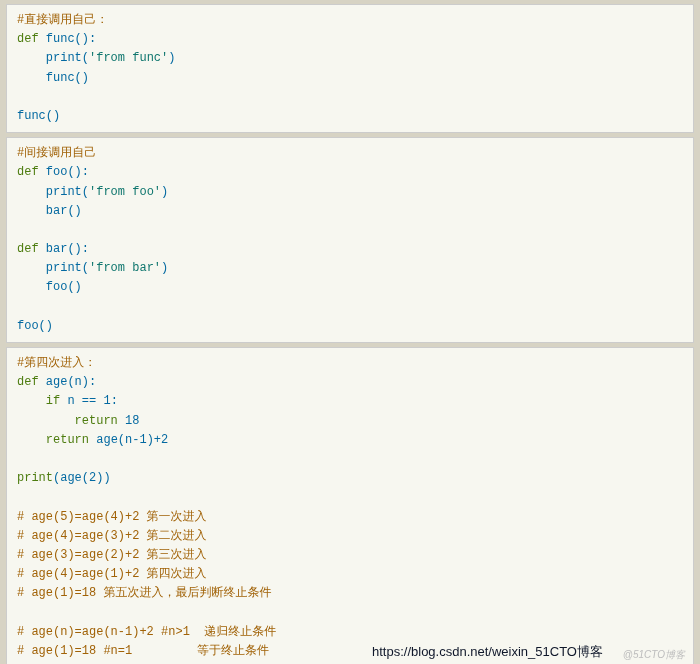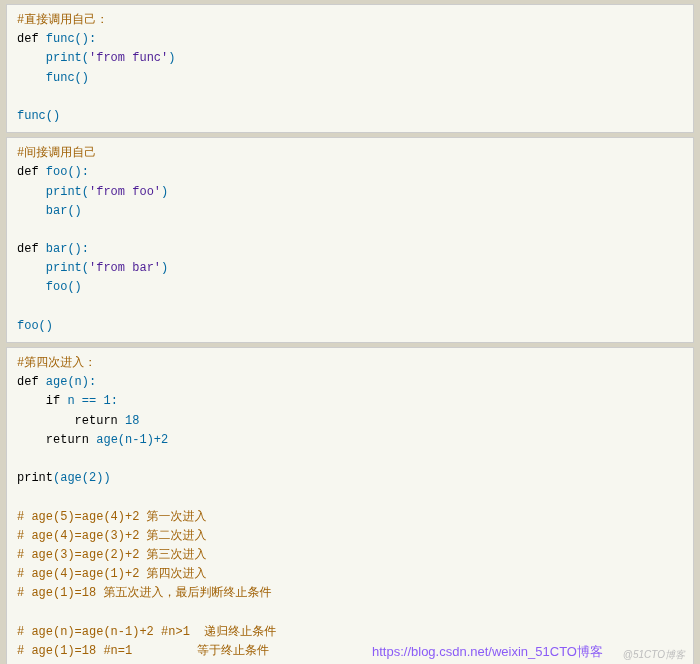--- a/index.html
+++ b/index.html
@@ -13,38 +13,38 @@
   }
   .code-block {
     background: #f7f7f0;
     border: 1px solid #ccc;
     margin: 4px 6px;
     padding: 6px 10px;
     white-space: pre;
     position: relative;
   }
   .c-comment { color: #a16207; }
-  .c-kw { color: #000000; }
-  .c-str { color: #4c1d95; }
+  .c-kw { color: #4d7c0f; }
+  .c-str { color: #0f766e; }
   .c-plain { color: #0369a1; }
   .watermark {
     position: absolute;
     right: 8px;
     bottom: 4px;
     color: #bdbdbd;
     font-family: Arial, sans-serif;
     font-size: 10px;
     font-style: italic;
     pointer-events: none;
   }
   .wm2 {
     position: absolute;
     right: 90px;
     bottom: 4px;
-    color: #8b5cf6;
+    color: #0f172a;
     font-family: Arial, sans-serif;
     font-size: 13px;
     pointer-events: none;
   }
 </style>
 </head>
 <body>
 
 <div class="code-block"><span class="c-comment">#直接调用自己：</span>
 <span class="c-kw">def</span><span class="c-plain"> func():</span>

